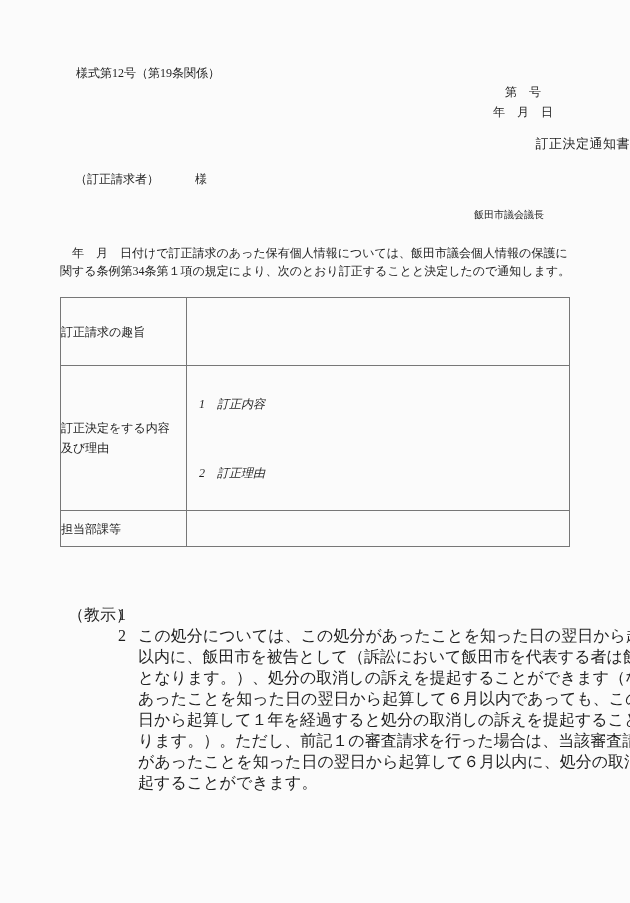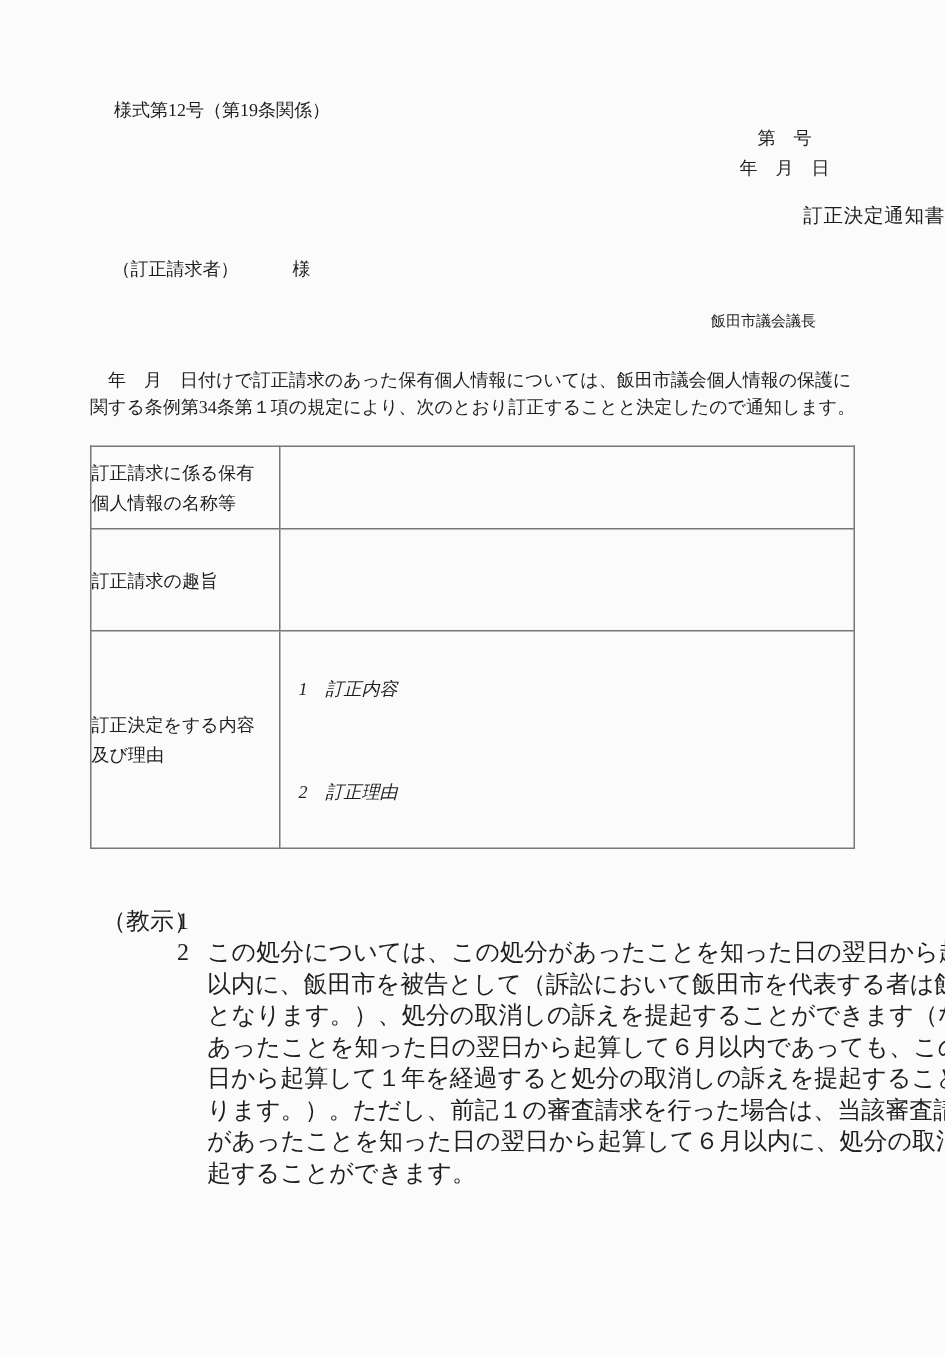--- a/index.html
+++ b/index.html
@@ -61,40 +61,39 @@
 
 <div id="addressee" class="abs pre">（訂正請求者）　　　様</div>
 
 <div id="sender" class="abs pre">飯田市議会議長</div>
 
 <div id="body-paragraph" class="abs pre">　年　月　日付けで訂正請求のあった保有個人情報については、飯田市議会個人情報の保護に
 関する条例第34条第１項の規定により、次のとおり訂正することと決定したので通知します。</div>
 
 <table class="doc-table">
   <tbody>
-      <tr class="r1">
-    <td class="label-cell preline">訂正請求に係る保有
-個人情報の名称等</td>
-    <td class="value-cell"></td>
-  </tr>
   <tr class="r2">
     <td class="label-cell preline">訂正請求の趣旨</td>
     <td class="value-cell"></td>
   </tr>
   <tr class="r3">
     <td class="label-cell preline">訂正決定をする内容
 及び理由</td>
     <td class="value-cell content-cell">
       <div class="num-item">
         <span class="num">1</span><span>訂正内容</span>
       </div>
       <div class="num-item second">
         <span class="num">2</span><span>訂正理由</span>
       </div>
     </td>
+  </tr>
+  <tr class="r4">
+    <td class="label-cell preline">担当部課等</td>
+    <td class="value-cell"></td>
   </tr>
 </tbody>
   </table>
 
 <div id="kyoji" class="abs">
   <div class="kyoji-item">
     <span class="k-marker">（教示）</span>
     <span class="k-num">1</span>
   </div>
   <div class="kyoji-item">

